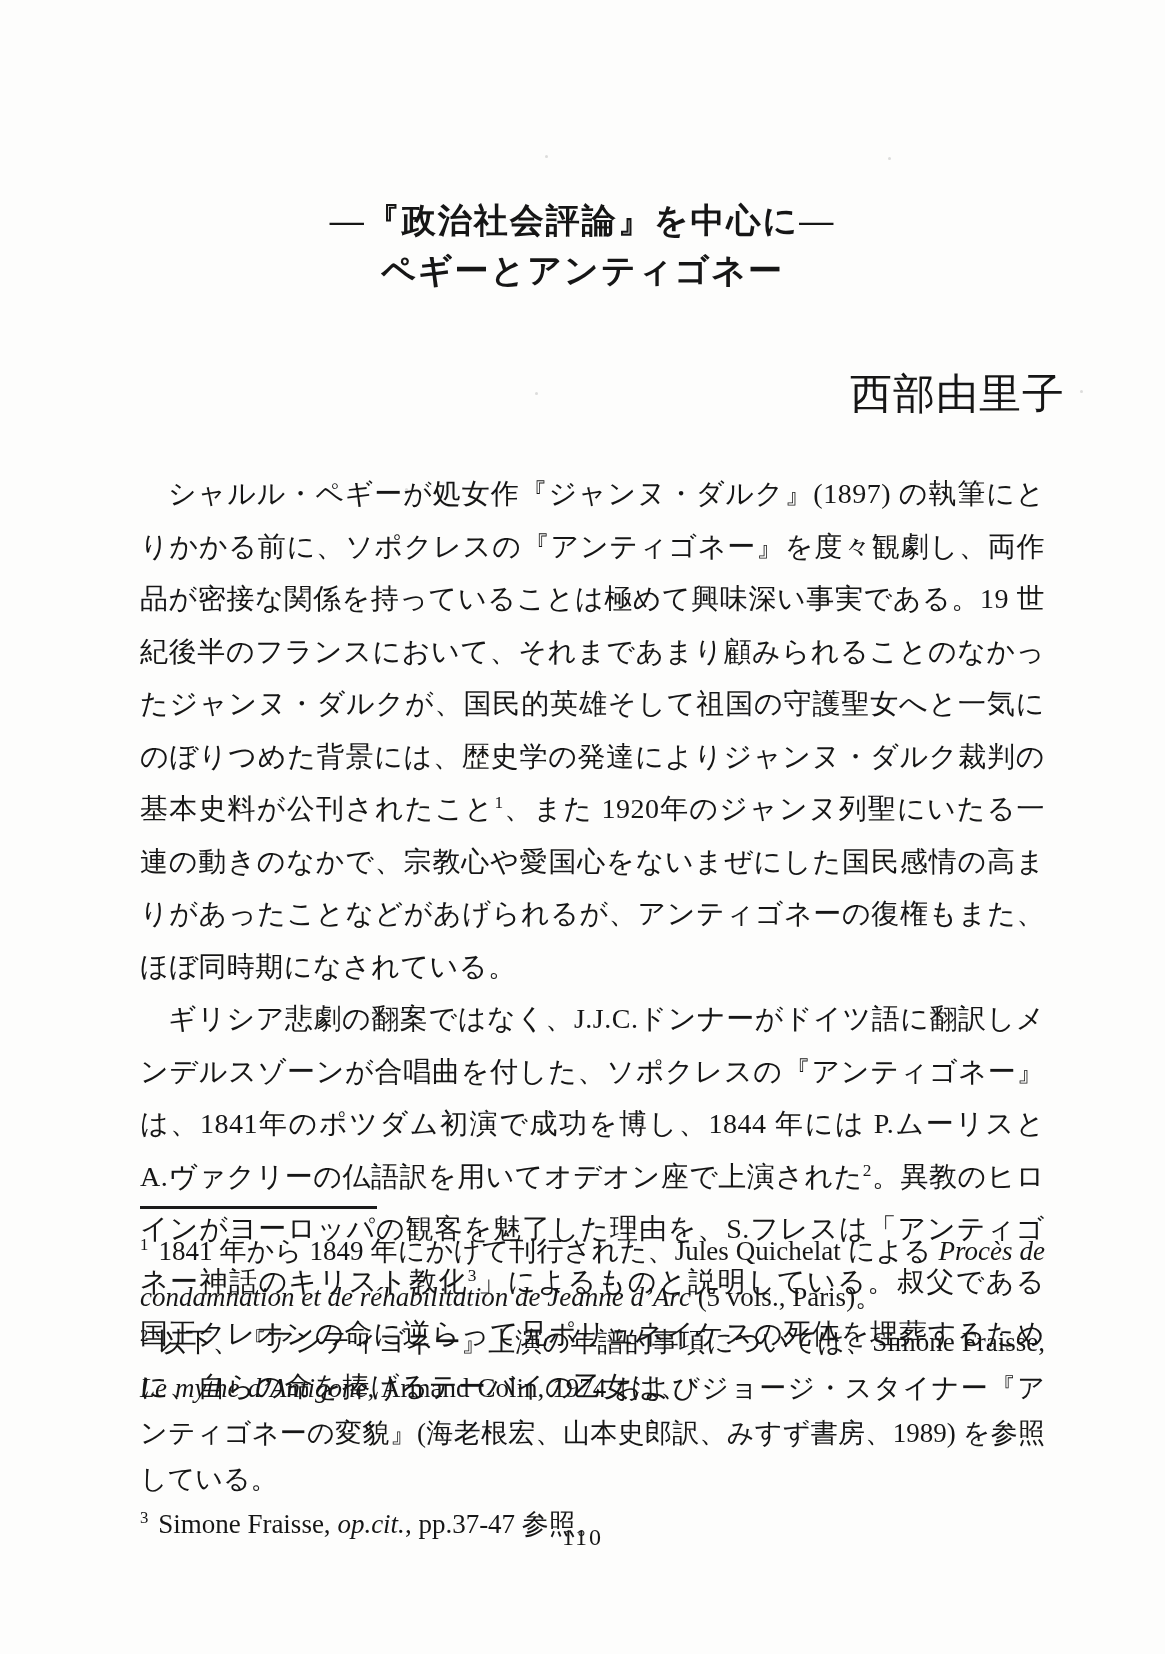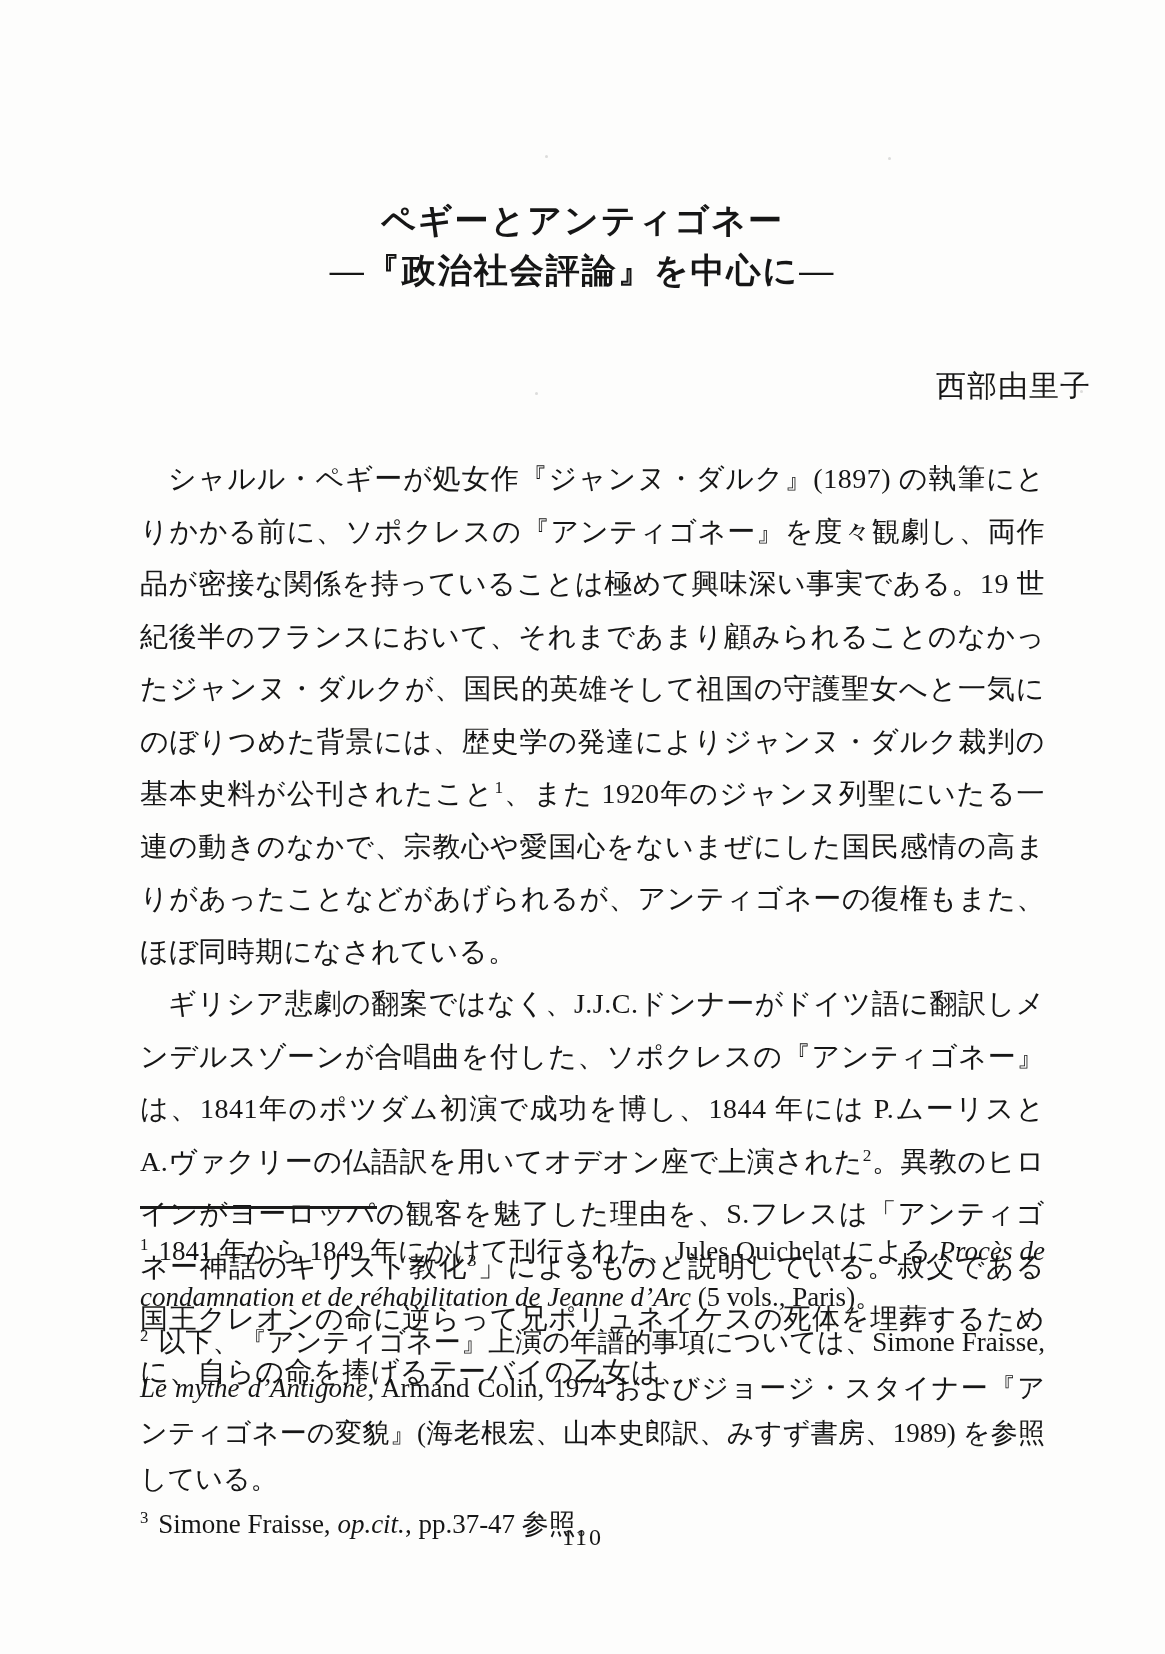--- a/index.html
+++ b/index.html
@@ -22,23 +22,23 @@
     text-align: center;
   }
   .title-line {
     font-size: 34px;
     font-weight: 600;
     line-height: 50px;
     letter-spacing: 2px;
   }
   .author {
     margin-top: 70px;
-    padding-right: 74px;
+    padding-right: 100px;
     text-align: right;
-    font-size: 30px;
+    font-size: 42px;
     font-weight: 500;
     letter-spacing: 1px;
   }
   .body-text {
     margin: 46px 120px 0 140px;
   }
   .para {
     margin: 0;
     font-size: 28px;
     line-height: 52.5px;
@@ -94,22 +94,22 @@
     border-radius: 50%;
     background: rgba(50, 50, 50, 0.16);
   }
 </style>
 </head>
 <body>
 
 <div class="page">
 
   <header class="title-block">
+    <div class="title-line">―『政治社会評論』を中心に―</div>
     <div class="title-line">ペギーとアンティゴネー</div>
-    <div class="title-line">―『政治社会評論』を中心に―</div>
   </header>
 
   <div class="author">西部由里子</div>
 
   <main class="body-text">
     <p class="para">シャルル・ペギーが処女作『ジャンヌ・ダルク』(1897) の執筆にとりかかる前に、ソポクレスの『アンティゴネー』を度々観劇し、両作品が密接な関係を持っていることは極めて興味深い事実である。19 世紀後半のフランスにおいて、それまであまり顧みられることのなかったジャンヌ・ダルクが、国民的英雄そして祖国の守護聖女へと一気にのぼりつめた背景には、歴史学の発達によりジャンヌ・ダルク裁判の基本史料が公刊されたこと<sup>1</sup>、また 1920年のジャンヌ列聖にいたる一連の動きのなかで、宗教心や愛国心をないまぜにした国民感情の高まりがあったことなどがあげられるが、アンティゴネーの復権もまた、ほぼ同時期になされている。</p>
     <p class="para">ギリシア悲劇の翻案ではなく、J.J.C.ドンナーがドイツ語に翻訳しメンデルスゾーンが合唱曲を付した、ソポクレスの『アンティゴネー』は、1841年のポツダム初演で成功を博し、1844 年には P.ムーリスと A.ヴァクリーの仏語訳を用いてオデオン座で上演された<sup>2</sup>。異教のヒロインがヨーロッパの観客を魅了した理由を、S.フレスは「アンティゴネー神話のキリスト教化<sup>3</sup>」によるものと説明している。叔父である国王クレオンの命に逆らって兄ポリュネイケスの死体を埋葬するために、自らの命を捧げるテーバイの乙女は、</p>
   </main>
 
   <footer class="footnotes">

